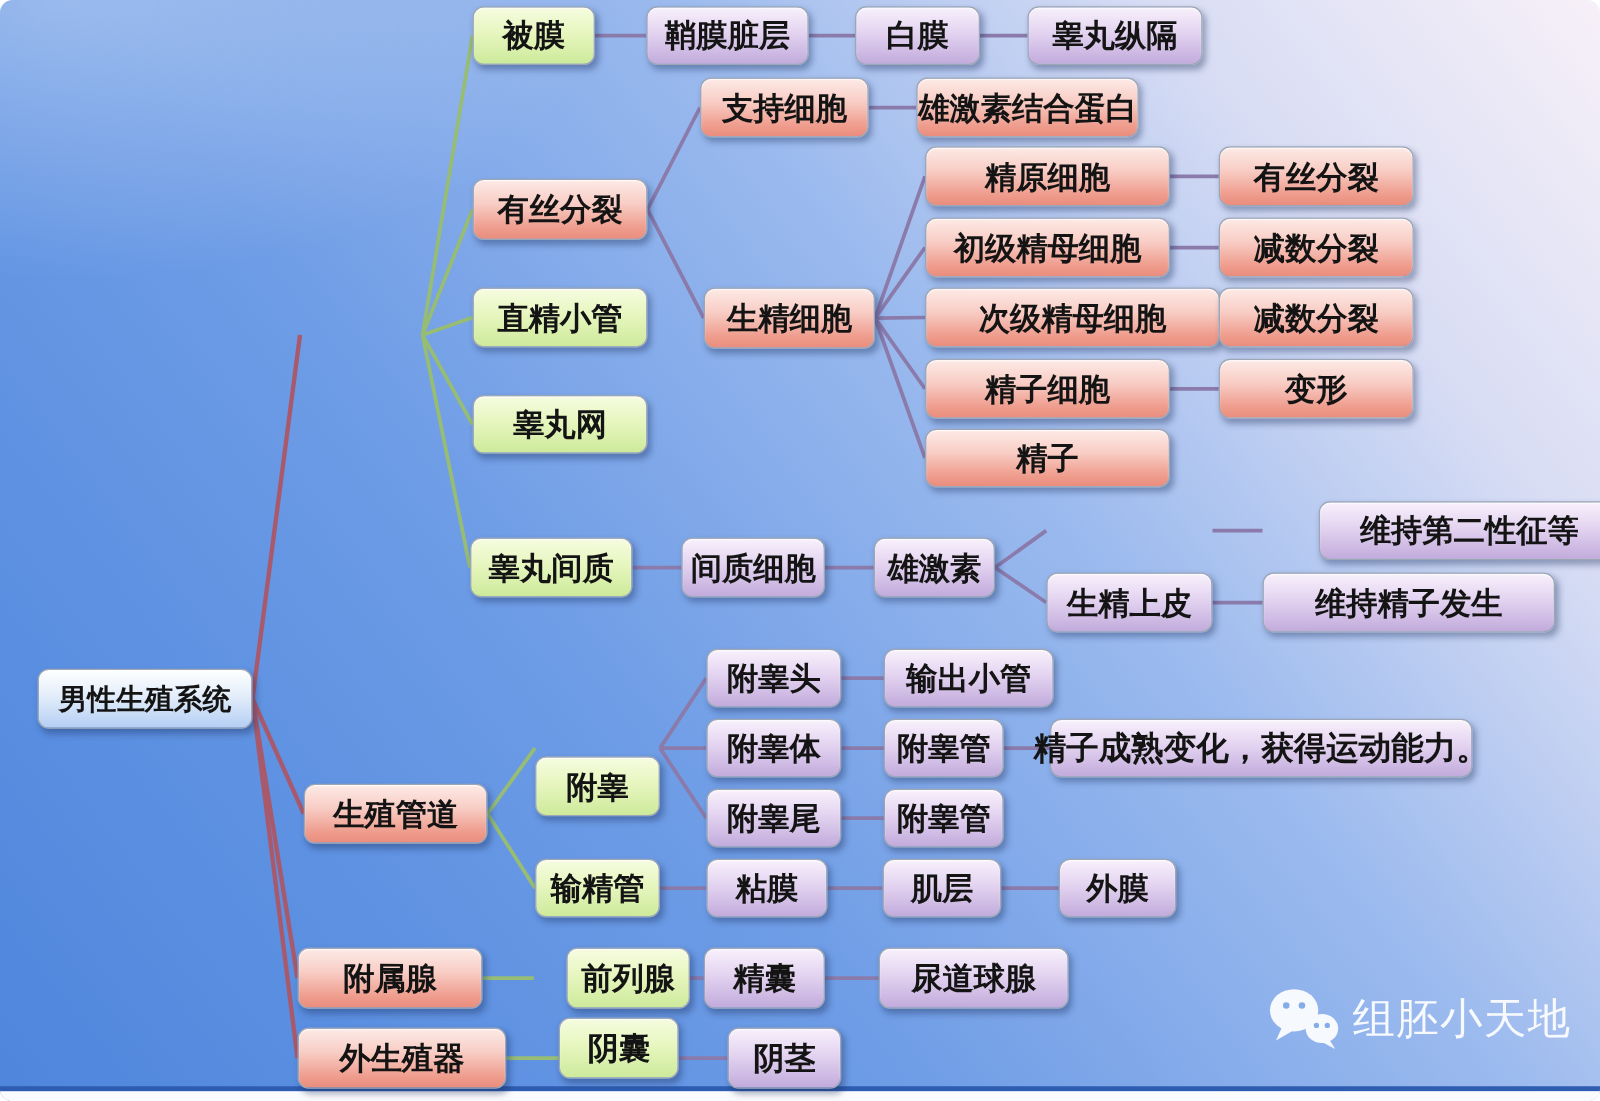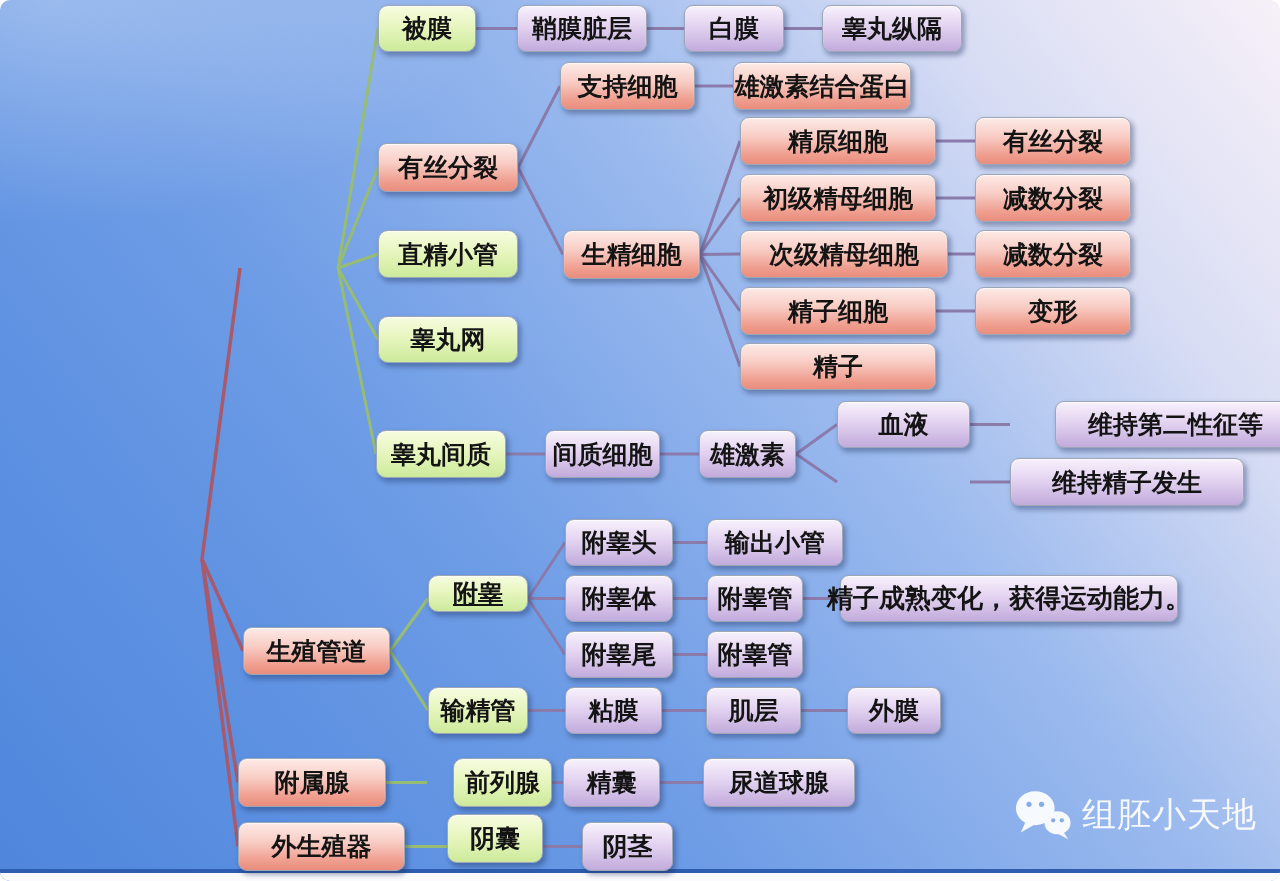--- a/index.html
+++ b/index.html
@@ -20,21 +20,21 @@
   .edge-purple{stroke:#8a7bab;stroke-width:3px;}
   .node{
     position:absolute;box-sizing:border-box;
     display:flex;align-items:center;justify-content:center;
     border-radius:9px;border:1px solid #9ca6b6;
     font-weight:bold;font-size:25px;color:#141414;
     white-space:nowrap;
     box-shadow:2.5px 3.5px 5px rgba(25,45,90,0.38), inset 0 1px 1px rgba(255,255,255,0.75);
   }
   .n-red{background:linear-gradient(180deg,#fdeae6 0%,#f8cdc5 40%,#ef9e8f 80%,#ea8d7d 100%);}
-  .n-green{background:linear-gradient(180deg,#f6fce0 0%,#e7f6bf 45%,#cdea9b 100%);border-radius:10px;}
+  .n-green{background:linear-gradient(180deg,#f6fce0 0%,#e7f6bf 45%,#cdea9b 100%);}
   .n-purple{background:linear-gradient(180deg,#f8f1fc 0%,#e3d3f0 45%,#c2abdc 100%);}
   .n-root{background:linear-gradient(180deg,#feffff 0%,#e3edfa 45%,#b4cff4 100%);font-size:23px;}
   [data-name="node-maturation-note"]{font-size:26px;}
   #bottom-navy{position:absolute;left:0;top:869px;width:1280px;height:4px;background:#2e5cb0;}
   #bottom-white{position:absolute;left:0;top:873px;width:1280px;height:8px;background:#fbfbfd;}
   #watermark{
     position:absolute;left:1014px;top:788px;
     display:flex;align-items:center;gap:10px;
     color:#fbfcfe;font-size:34px;font-weight:normal;
     opacity:0.96;letter-spacing:1px;
@@ -108,47 +108,48 @@
         <g fill="#84ace9">
           <circle cx="15.5" cy="16" r="2.7"></circle>
           <circle cx="28.5" cy="16" r="2.7"></circle>
           <circle cx="40.5" cy="32.5" r="2.2"></circle>
           <circle cx="49.5" cy="32.5" r="2.2"></circle>
         </g>
       </svg>
     </span>
     <span data-name="watermark-text">组胚小天地</span>
   </div>
+<div class="node n-root" data-name="node-root" style="left: 30px; top: 535px; width: 172px; height: 48px;">男性生殖系统</div>
     <div class="node n-green" data-name="node-capsule" style="left: 378px; top: 5px; width: 98px; height: 47px;">被膜</div>
     <div class="node n-purple" data-name="node-visceral-tunica" style="left: 517px; top: 5px; width: 130px; height: 47px;">鞘膜脏层</div>
     <div class="node n-purple" data-name="node-albuginea" style="left: 684px; top: 5px; width: 100px; height: 47px;">白膜</div>
     <div class="node n-purple" data-name="node-mediastinum" style="left: 822px; top: 5px; width: 140px; height: 47px;">睾丸纵隔</div>
     <div class="node n-red" data-name="node-seminiferous-tubule" style="left: 378px; top: 143px; width: 140px; height: 49px;">有丝分裂</div>
     <div class="node n-red" data-name="node-sertoli-cell" style="left: 560px; top: 62px; width: 135px; height: 48px;">支持细胞</div>
     <div class="node n-red" data-name="node-abp" style="left: 733px; top: 62px; width: 178px; height: 48px;">雄激素结合蛋白</div>
     <div class="node n-red" data-name="node-spermatogenic-cell" style="left: 563px; top: 230px; width: 137px; height: 49px;">生精细胞</div>
     <div class="node n-red" data-name="node-spermatogonium" style="left: 740px; top: 117px; width: 196px; height: 48px;">精原细胞</div>
     <div class="node n-red" data-name="node-mitosis" style="left: 975px; top: 117px; width: 156px; height: 48px;">有丝分裂</div>
     <div class="node n-red" data-name="node-primary-spermatocyte" style="left: 740px; top: 174px; width: 196px; height: 48px;">初级精母细胞</div>
     <div class="node n-red" data-name="node-meiosis-1" style="left: 975px; top: 174px; width: 156px; height: 48px;">减数分裂</div>
-    <div class="node n-red" data-name="node-secondary-spermatocyte" style="left: 740px; top: 230px; width: 208px; height: 48px;">次级精母细胞</div>
+    <div class="node n-red" data-name="node-secondary-spermatocyte" style="left: 740px; top: 230px; width: 236px; height: 48px;">次级精母细胞</div>
     <div class="node n-red" data-name="node-meiosis-2" style="left: 975px; top: 230px; width: 156px; height: 48px;">减数分裂</div>
     <div class="node n-red" data-name="node-spermatid" style="left: 740px; top: 287px; width: 196px; height: 48px;">精子细胞</div>
     <div class="node n-red" data-name="node-transformation" style="left: 975px; top: 287px; width: 156px; height: 48px;">变形</div>
     <div class="node n-red" data-name="node-sperm" style="left: 740px; top: 343px; width: 196px; height: 47px;">精子</div>
     <div class="node n-green" data-name="node-straight-tubule" style="left: 378px; top: 230px; width: 140px; height: 48px;">直精小管</div>
     <div class="node n-green" data-name="node-rete-testis" style="left: 378px; top: 316px; width: 140px; height: 47px;">睾丸网</div>
     <div class="node n-green" data-name="node-interstitium" style="left: 376px; top: 430px; width: 130px; height: 48px;">睾丸间质</div>
     <div class="node n-purple" data-name="node-interstitial-cell" style="left: 545px; top: 430px; width: 115px; height: 48px;">间质细胞</div>
     <div class="node n-purple" data-name="node-androgen" style="left: 699px; top: 430px; width: 97px; height: 48px;">雄激素</div>
-    <div class="node n-purple" data-name="node-blood" style="left: 837px; top: 401px; width: 133px; height: 47px;">血液</div>
     <div class="node n-purple" data-name="node-maintain-secondary-sex" style="left: 1010px; top: 401px; width: 241px; height: 47px; margin-left: 45px;">维持第二性征等</div>
+    <div class="node n-purple" data-name="node-spermatogenic-epithelium" style="left: 837px; top: 458px; width: 133px; height: 48px;">生精上皮</div>
     <div class="node n-purple" data-name="node-maintain-spermatogenesis" style="left: 1010px; top: 458px; width: 234px; height: 48px;">维持精子发生</div>
     <div class="node n-red" data-name="node-genital-duct" style="left: 243px; top: 627px; width: 147px; height: 48px; text-align: center;">生殖管道</div>
-    <div class="node n-green" data-name="node-epididymis" style="left: 428px; top: 575px; width: 100px; height: 37px; text-decoration: underline;">附睾</div>
+    <div class="node n-green" data-name="node-epididymis" style="left: 428px; top: 605px; width: 100px; height: 48px;">附睾</div>
     <div class="node n-purple" data-name="node-epididymis-head" style="left: 565px; top: 519px; width: 108px; height: 47px;">附睾头</div>
     <div class="node n-purple" data-name="node-efferent-ductule" style="left: 707px; top: 519px; width: 136px; height: 47px;">输出小管</div>
     <div class="node n-purple" data-name="node-epididymis-body" style="left: 565px; top: 575px; width: 108px; height: 47px;">附睾体</div>
     <div class="node n-purple" data-name="node-epididymal-duct-1" style="left: 707px; top: 575px; width: 96px; height: 47px;">附睾管</div>
     <div class="node n-purple" data-name="node-maturation-note" style="left: 840px; top: 575px; width: 338px; height: 47px;">精子成熟变化，获得运动能力。</div>
     <div class="node n-purple" data-name="node-epididymis-tail" style="left: 565px; top: 631px; width: 108px; height: 47px;">附睾尾</div>
     <div class="node n-purple" data-name="node-epididymal-duct-2" style="left: 707px; top: 631px; width: 96px; height: 47px;">附睾管</div>
     <div class="node n-green" data-name="node-ductus-deferens" style="left: 428px; top: 687px; width: 100px; height: 47px;">输精管</div>
     <div class="node n-purple" data-name="node-mucosa" style="left: 565px; top: 687px; width: 97px; height: 47px;">粘膜</div>
     <div class="node n-purple" data-name="node-muscular-layer" style="left: 706px; top: 687px; width: 95px; height: 47px;">肌层</div>

